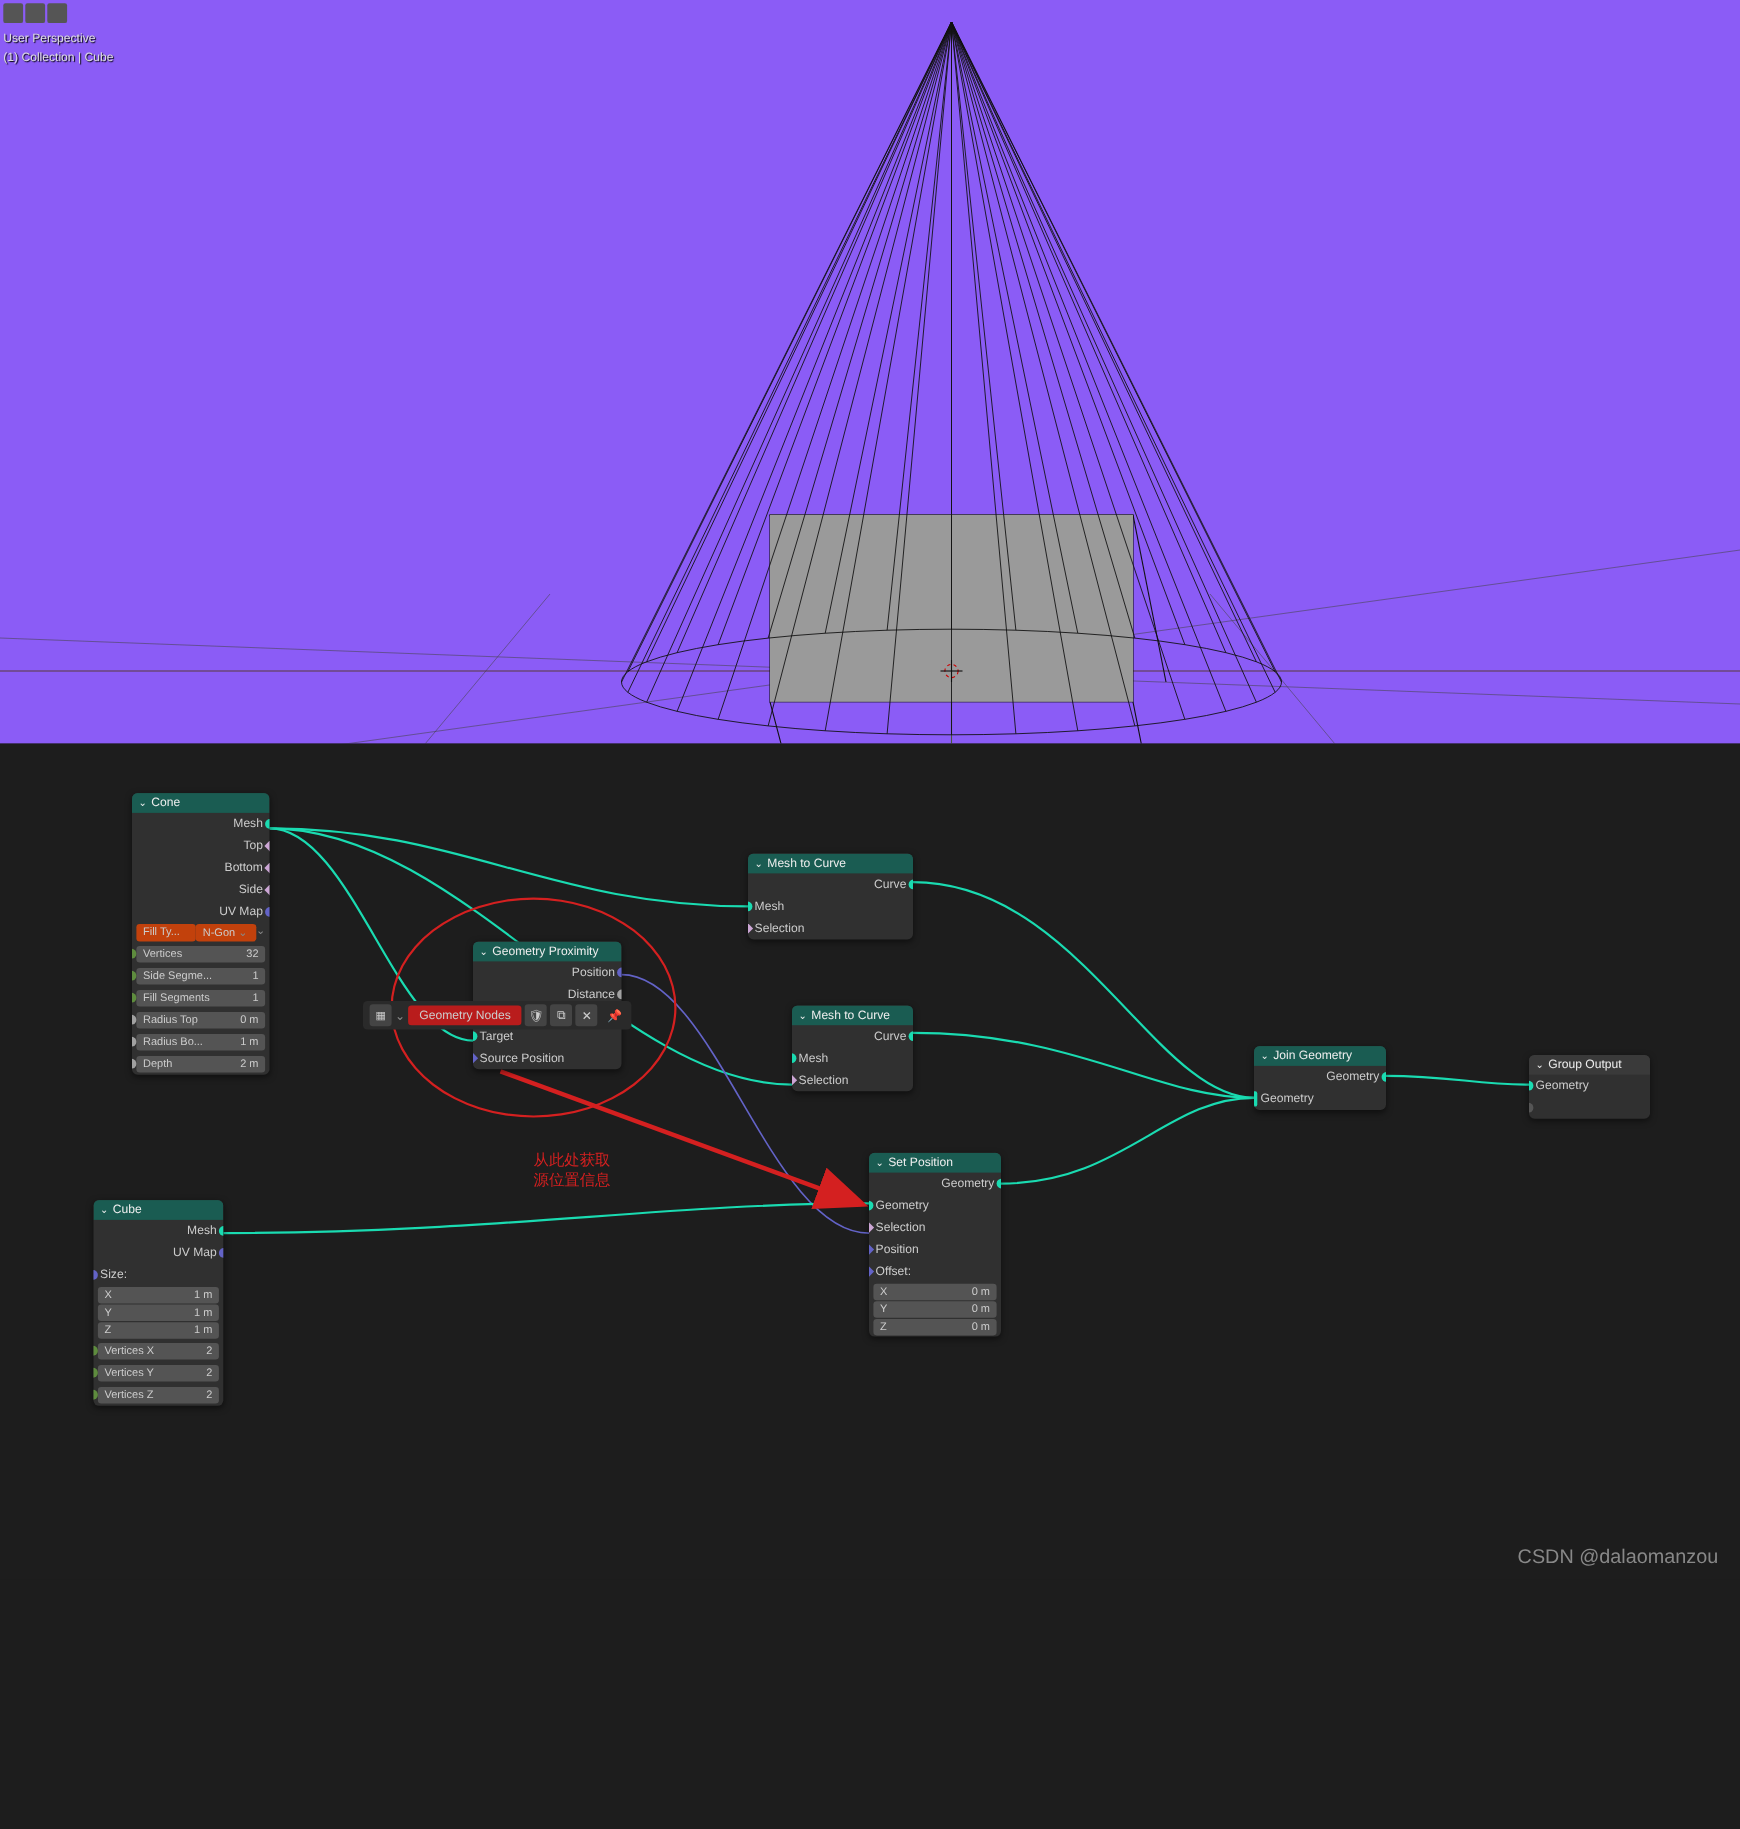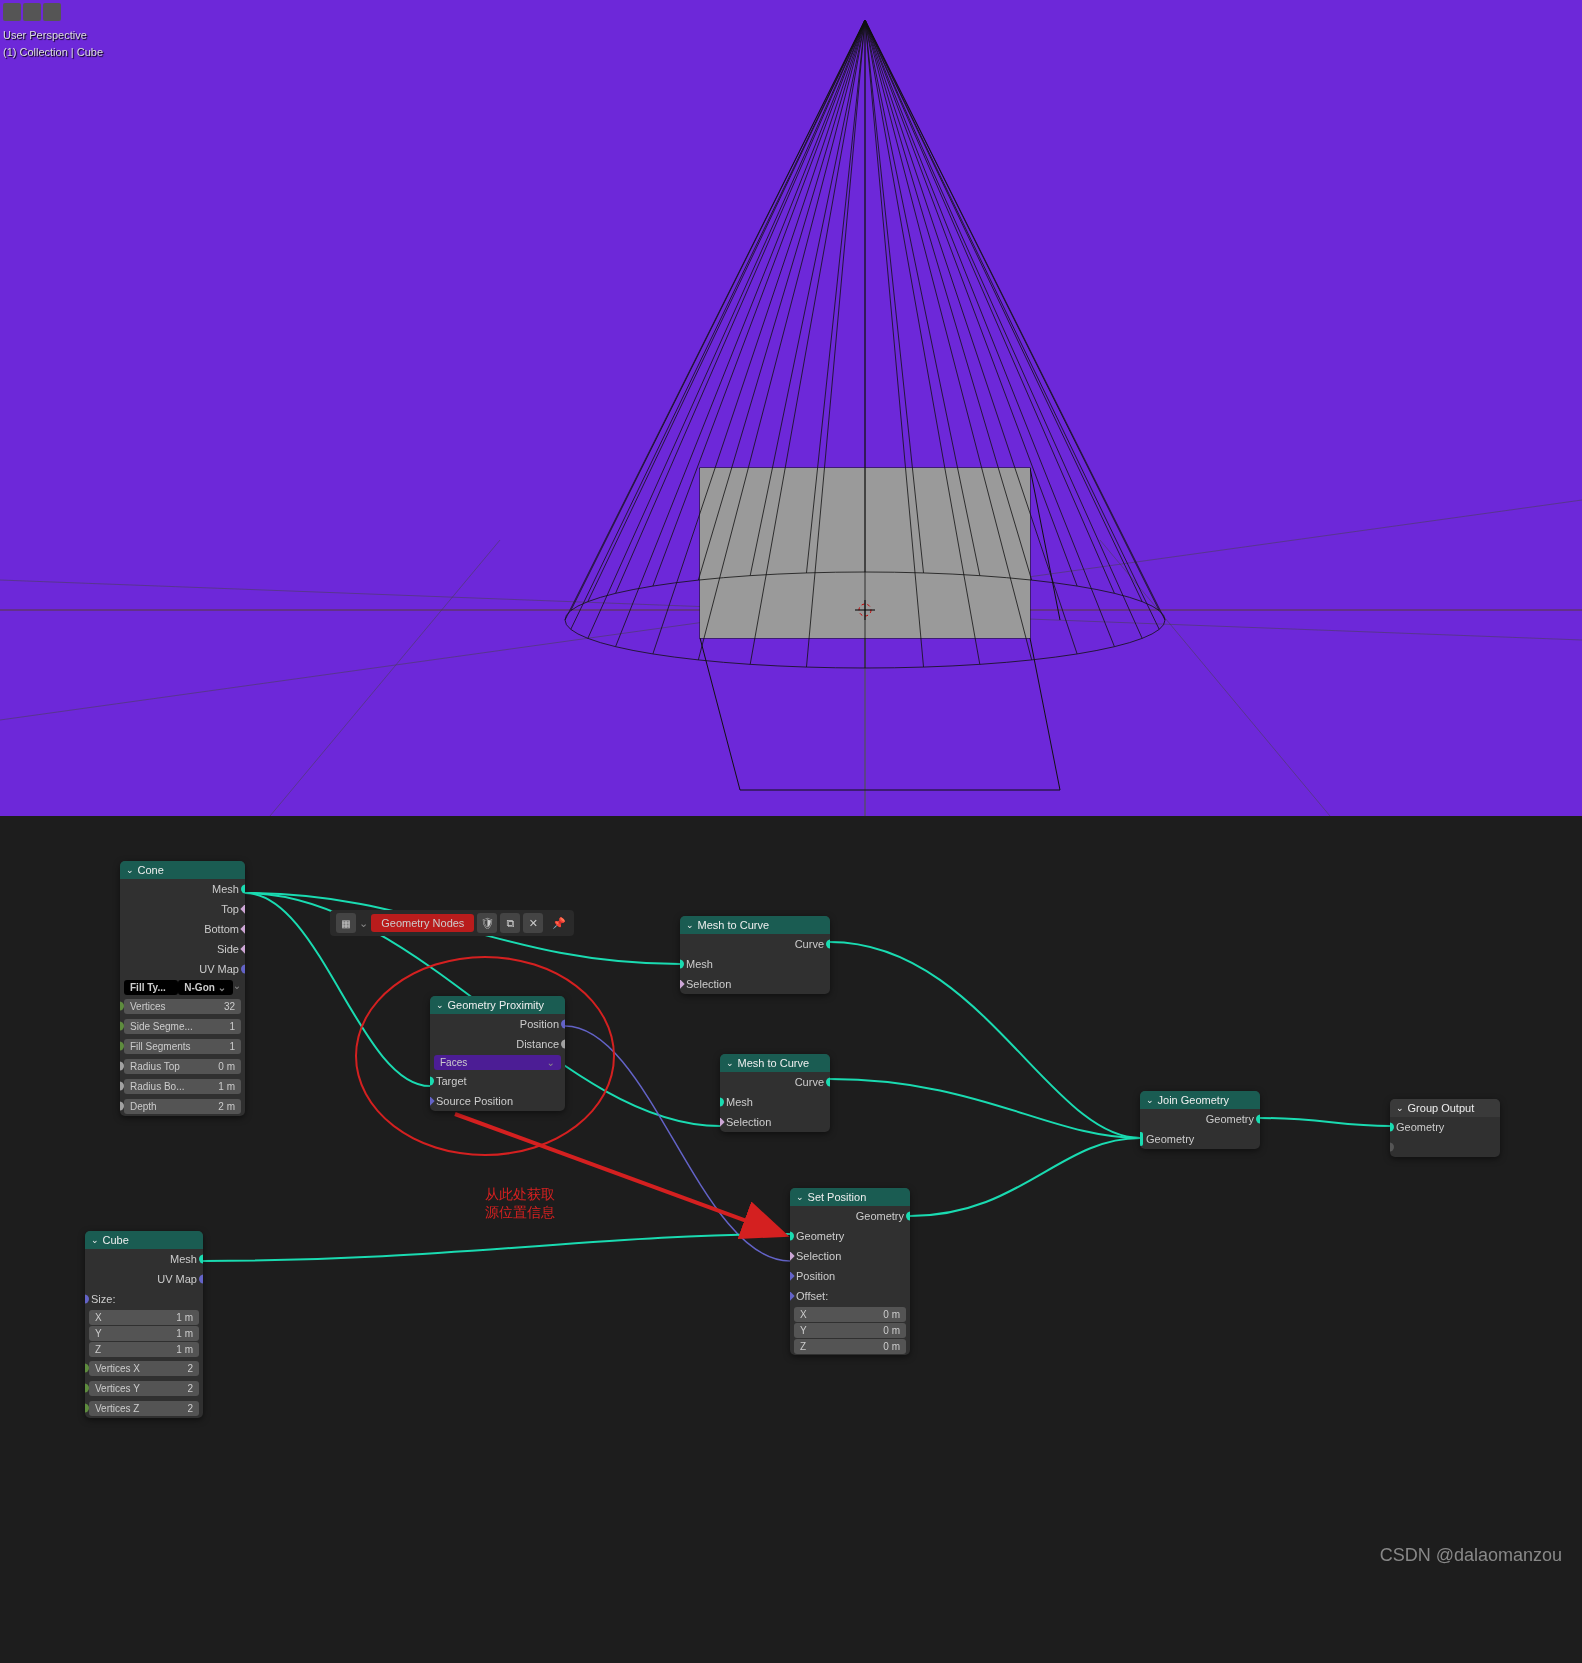--- a/index.html
+++ b/index.html
@@ -1,19 +1,19 @@
 <!DOCTYPE html>
 <html><head>
 <meta charset="utf-8">
 <style>
 * { margin:0; padding:0; box-sizing:border-box; font-family:sans-serif; }
 body { background:#1d1d1d; color:#ccc; font-size:11px; width:1582px; }
 
 
-.viewport { position:relative; height:816px; background:#6d28d9; overflow:hidden; }
+.viewport { position:relative; height:676px; background:#8b5cf6; overflow:hidden; }
 .vp-header { position:absolute; top:3px; left:3px; z-index:5; }
 .vp-icons { display:flex; gap:2px; margin-bottom:6px; }
 .vp-icons span { width:18px; height:18px; background:#555; border-radius:2px; display:inline-block; }
 .vp-text { color:#ddd; text-shadow:1px 1px 1px #000; line-height:1.5; }
 
 .node-toolbar { position:absolute; top:910px; left:330px; display:flex; align-items:center; gap:3px; background:#2a2a2a; padding:3px 6px; border-radius:4px; z-index:5; }
 .tb-icon { width:20px; height:20px; background:#444; border-radius:3px; display:flex; align-items:center; justify-content:center; font-size:10px; }
 .tb-label { background:#b91c1c; padding:3px 10px; border-radius:3px; }
 .tb-btn { width:20px; height:20px; background:#444; border-radius:3px; display:flex; align-items:center; justify-content:center; cursor:pointer; }
 .tb-pin { width:18px; height:18px; display:flex; align-items:center; justify-content:center; color:#888; margin-left:4px; }
@@ -36,21 +36,21 @@
 .sock.bool { background:#cca6d5; }
 .sock.int { background:#5e8c3e; }
 .sock.diamond { border-radius:0; transform:translateY(-50%) rotate(45deg); width:8px; height:8px; }
 .sock.multi { border-radius:2px; width:8px; height:14px; }
 
 .numfield { background:#545454; border-radius:3px; padding:2px 6px; margin:1px 4px; display:flex; justify-content:space-between; font-size:10px; }
 .numfield span:first-child { color:#ccc; }
 .dropdown { background:#4c1d95; border-radius:3px; padding:2px 6px; margin:1px 4px; display:flex; justify-content:space-between; font-size:10px; }
 .dropdown::after { content:"⌄"; color:#888; }
 .dropdown.split { display:flex; gap:0; padding:0; background:none; }
-.dropdown.split > span { background:#000000; padding:2px 6px; border-radius:3px; flex:1;font-weight:bold; }
+.dropdown.split > span { background:#c2410c; padding:2px 6px; border-radius:3px; flex:1; }
 .dropdown.split > span:last-child::after { content:" ⌄"; color:#888; }
 
 svg.wires { position:absolute; top:0; left:0; pointer-events:none; }
 
 .annotate-circle { position:absolute; border:2px solid #d42020; border-radius:50%; pointer-events:none; }
 .annotate-text { position:absolute; color:#d42020; font-size:14px; pointer-events:none; }
 .watermark { position:absolute; right:20px; bottom:10px; color:#888; font-size:18px; }
 </style>
 </head>
 <body>

